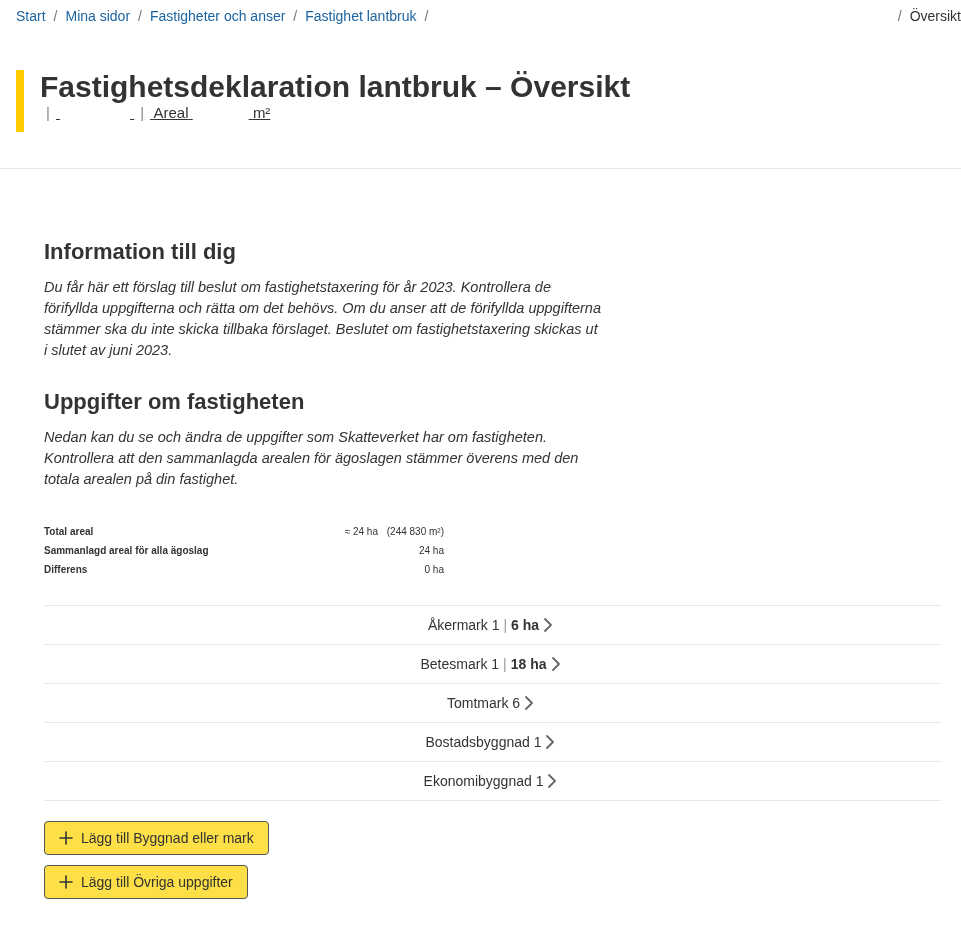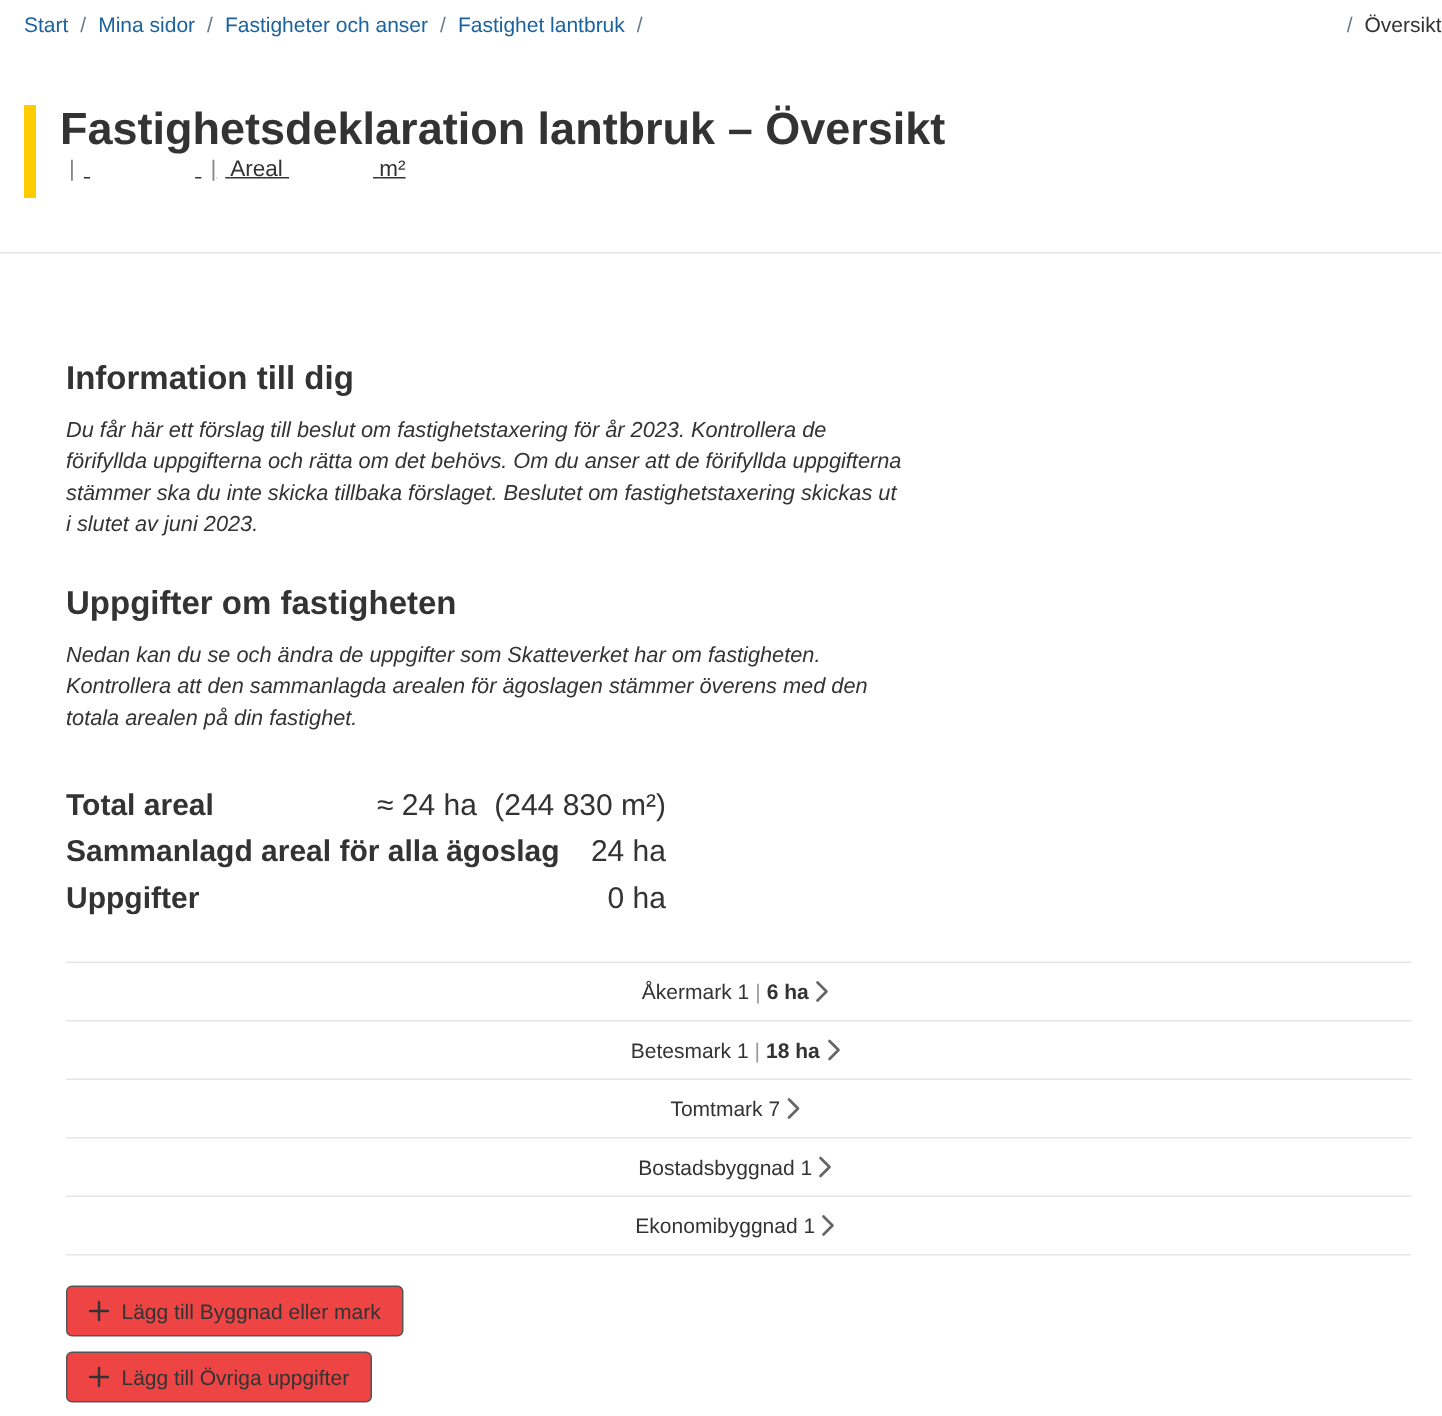--- a/index.html
+++ b/index.html
@@ -75,21 +75,21 @@
     font-size: 14.5px;
     line-height: 1.45;
     color: #333;
     max-width: 560px;
     margin: 0 0 8px 0;
     font-style: italic;
   }
 
   .areal-table {
     margin-top: 32px;
-    font-size: 20px;
+    font-size: 10px;
     max-width: 400px;
   }
   .areal-row {
     display: flex;
     justify-content: space-between;
     padding: 4px 0;
   }
   .areal-row .label { font-weight: 600; }
   .areal-row .value { text-align: right; white-space: nowrap; }
   .areal-row .extra { color: #333; margin-left: 6px; font-weight: 400; }
@@ -117,21 +117,21 @@
   }
   .chevron svg { display: block; }
 
   .btns { margin-top: 20px; }
   .btn-outline {
     display: inline-flex;
     align-items: center;
     gap: 8px;
     border: 1px solid #555;
     border-radius: 4px;
-    background: #ef4444;
+    background: #fde047;
     padding: 8px 14px;
     font-size: 14px;
     color: #333;
     cursor: pointer;
     margin-bottom: 10px;
   }
   .plus-icon {
     width: 14px; height: 14px; display: inline-block;
   }
 </style>
@@ -184,21 +184,21 @@
         <span class="value">
           <span>≈ 24 ha</span>
           <span class="extra">(244 830 m²)</span>
         </span>
       </div>
       <div class="areal-row">
         <span class="label">Sammanlagd areal för alla ägoslag</span>
         <span class="value">24 ha</span>
       </div>
       <div class="areal-row">
-        <span class="label">Uppgifter</span>
+        <span class="label">Differens</span>
         <span class="value">0 ha</span>
       </div>
     </div>
   </div>
 
   <div class="items" id="items-list">
       <div class="item-row">
         <div class="row-left"><span>Åkermark 1</span><span class="vsep2">|</span><span class="bold">6 ha</span></div>
         <span class="chevron">
           <svg viewBox="0 0 18 18" width="18" height="18">
@@ -208,21 +208,21 @@
       </div>
       <div class="item-row">
         <div class="row-left"><span>Betesmark 1</span><span class="vsep2">|</span><span class="bold">18 ha</span></div>
         <span class="chevron">
           <svg viewBox="0 0 18 18" width="18" height="18">
             <path d="M6 3l6 6-6 6" fill="none" stroke="#666" stroke-width="1.8" stroke-linecap="round" stroke-linejoin="round"></path>
           </svg>
         </span>
       </div>
       <div class="item-row">
-        <div class="row-left"><span>Tomtmark 7</span></div>
+        <div class="row-left"><span>Tomtmark 6</span></div>
         <span class="chevron">
           <svg viewBox="0 0 18 18" width="18" height="18">
             <path d="M6 3l6 6-6 6" fill="none" stroke="#666" stroke-width="1.8" stroke-linecap="round" stroke-linejoin="round"></path>
           </svg>
         </span>
       </div>
       <div class="item-row">
         <div class="row-left"><span>Bostadsbyggnad 1</span></div>
         <span class="chevron">
           <svg viewBox="0 0 18 18" width="18" height="18">

